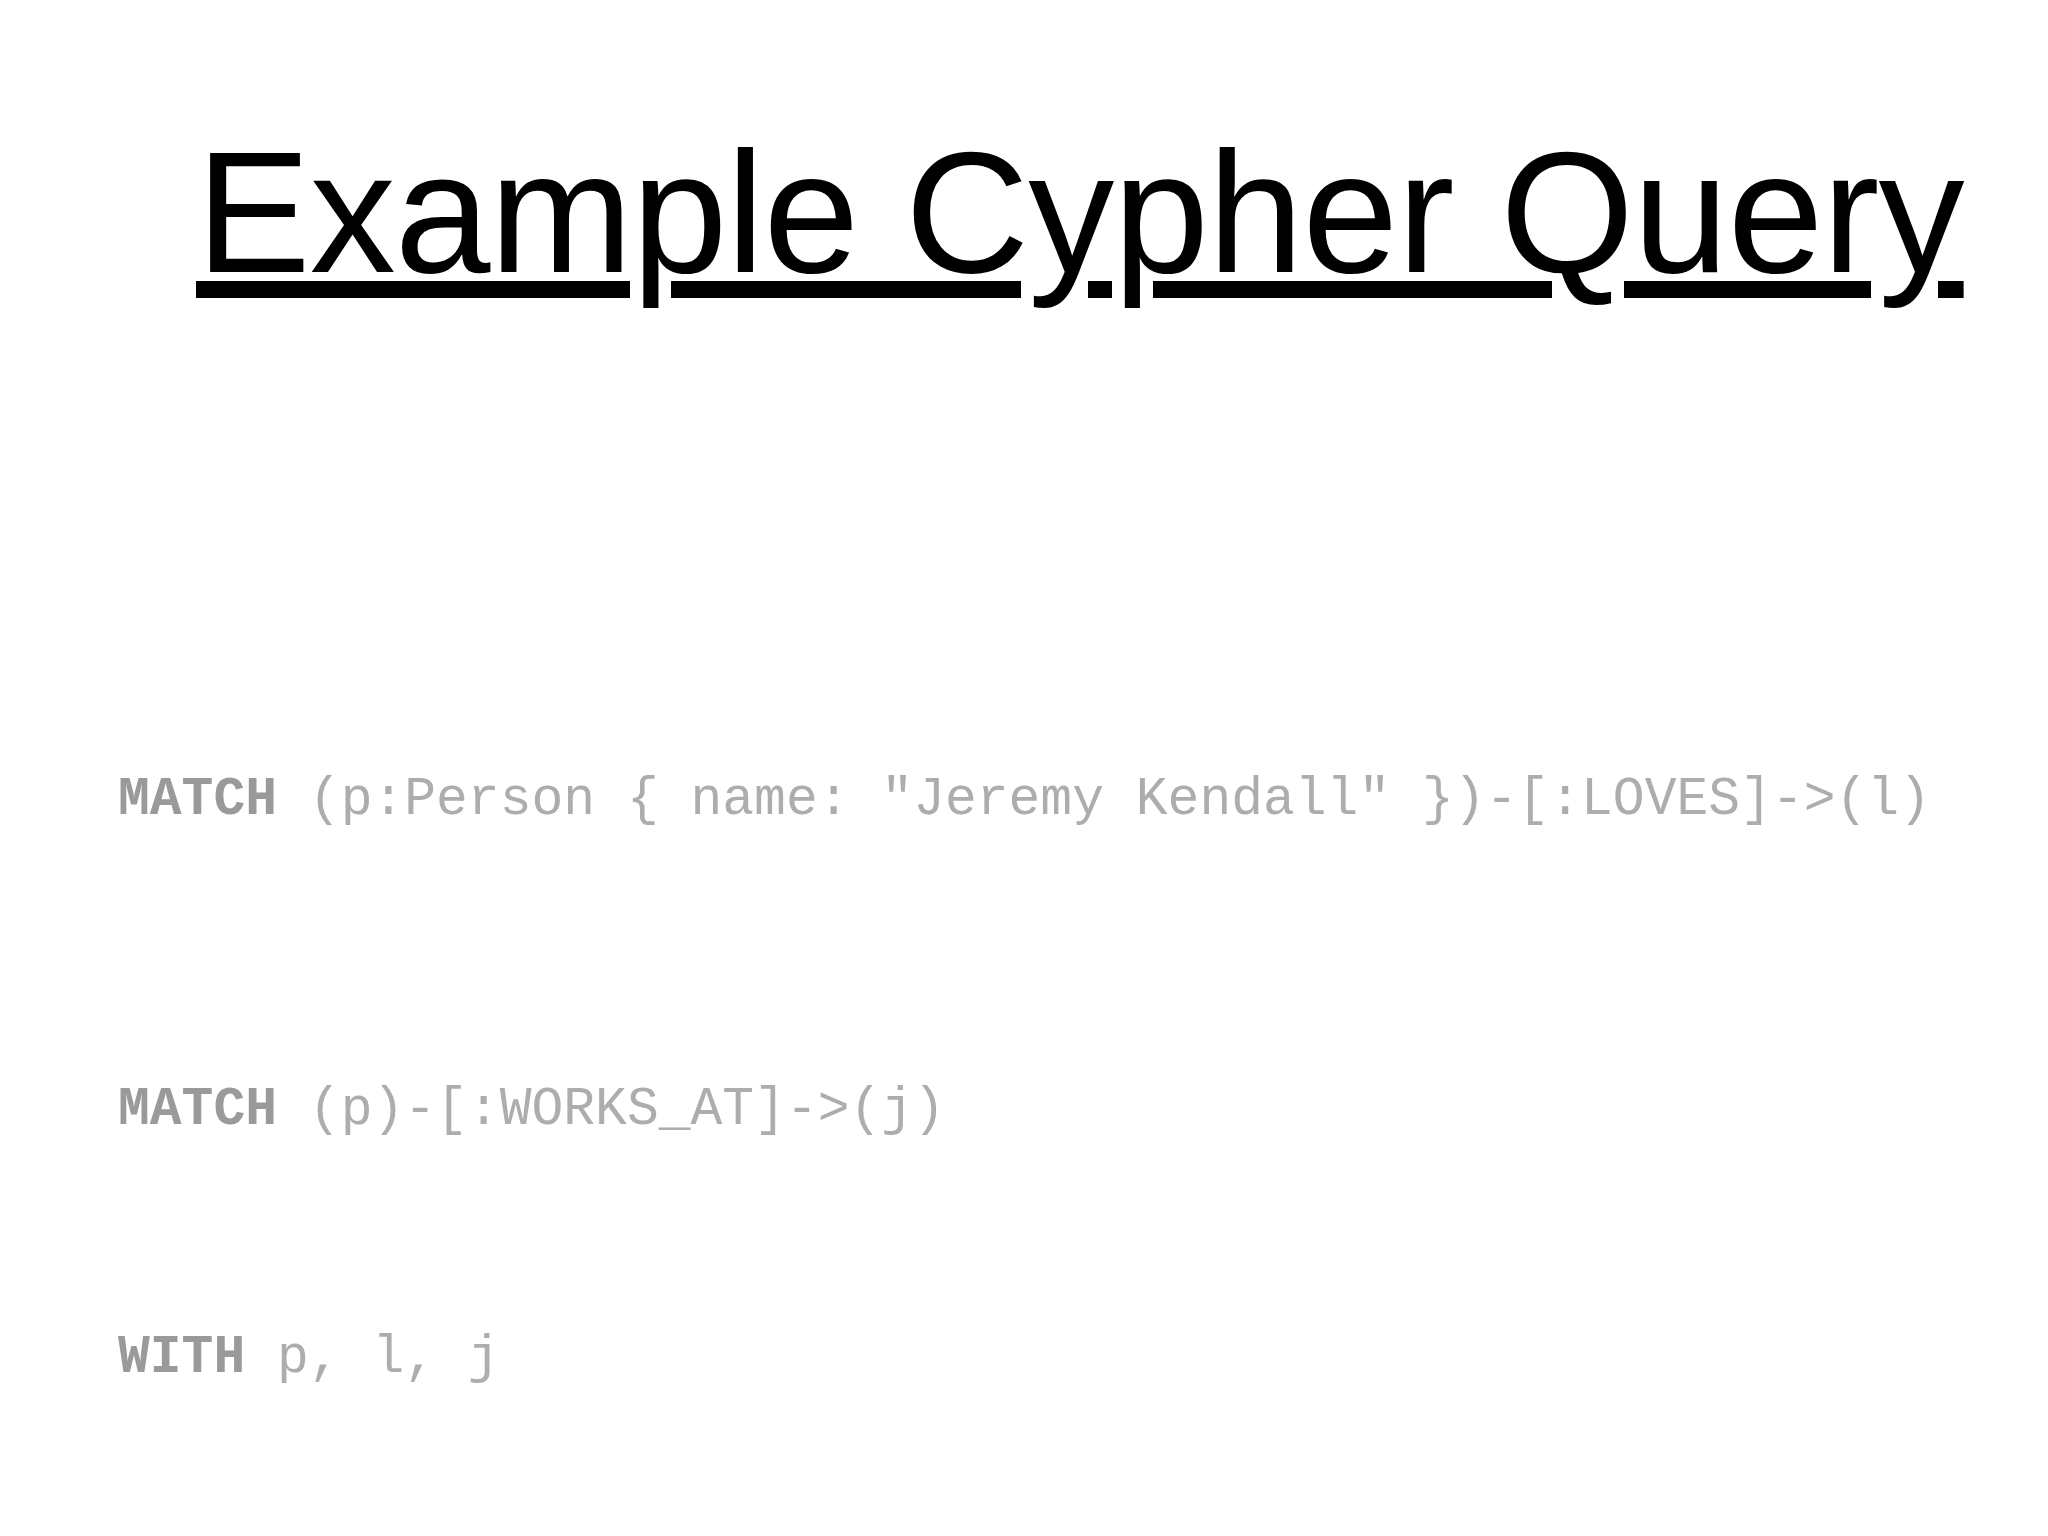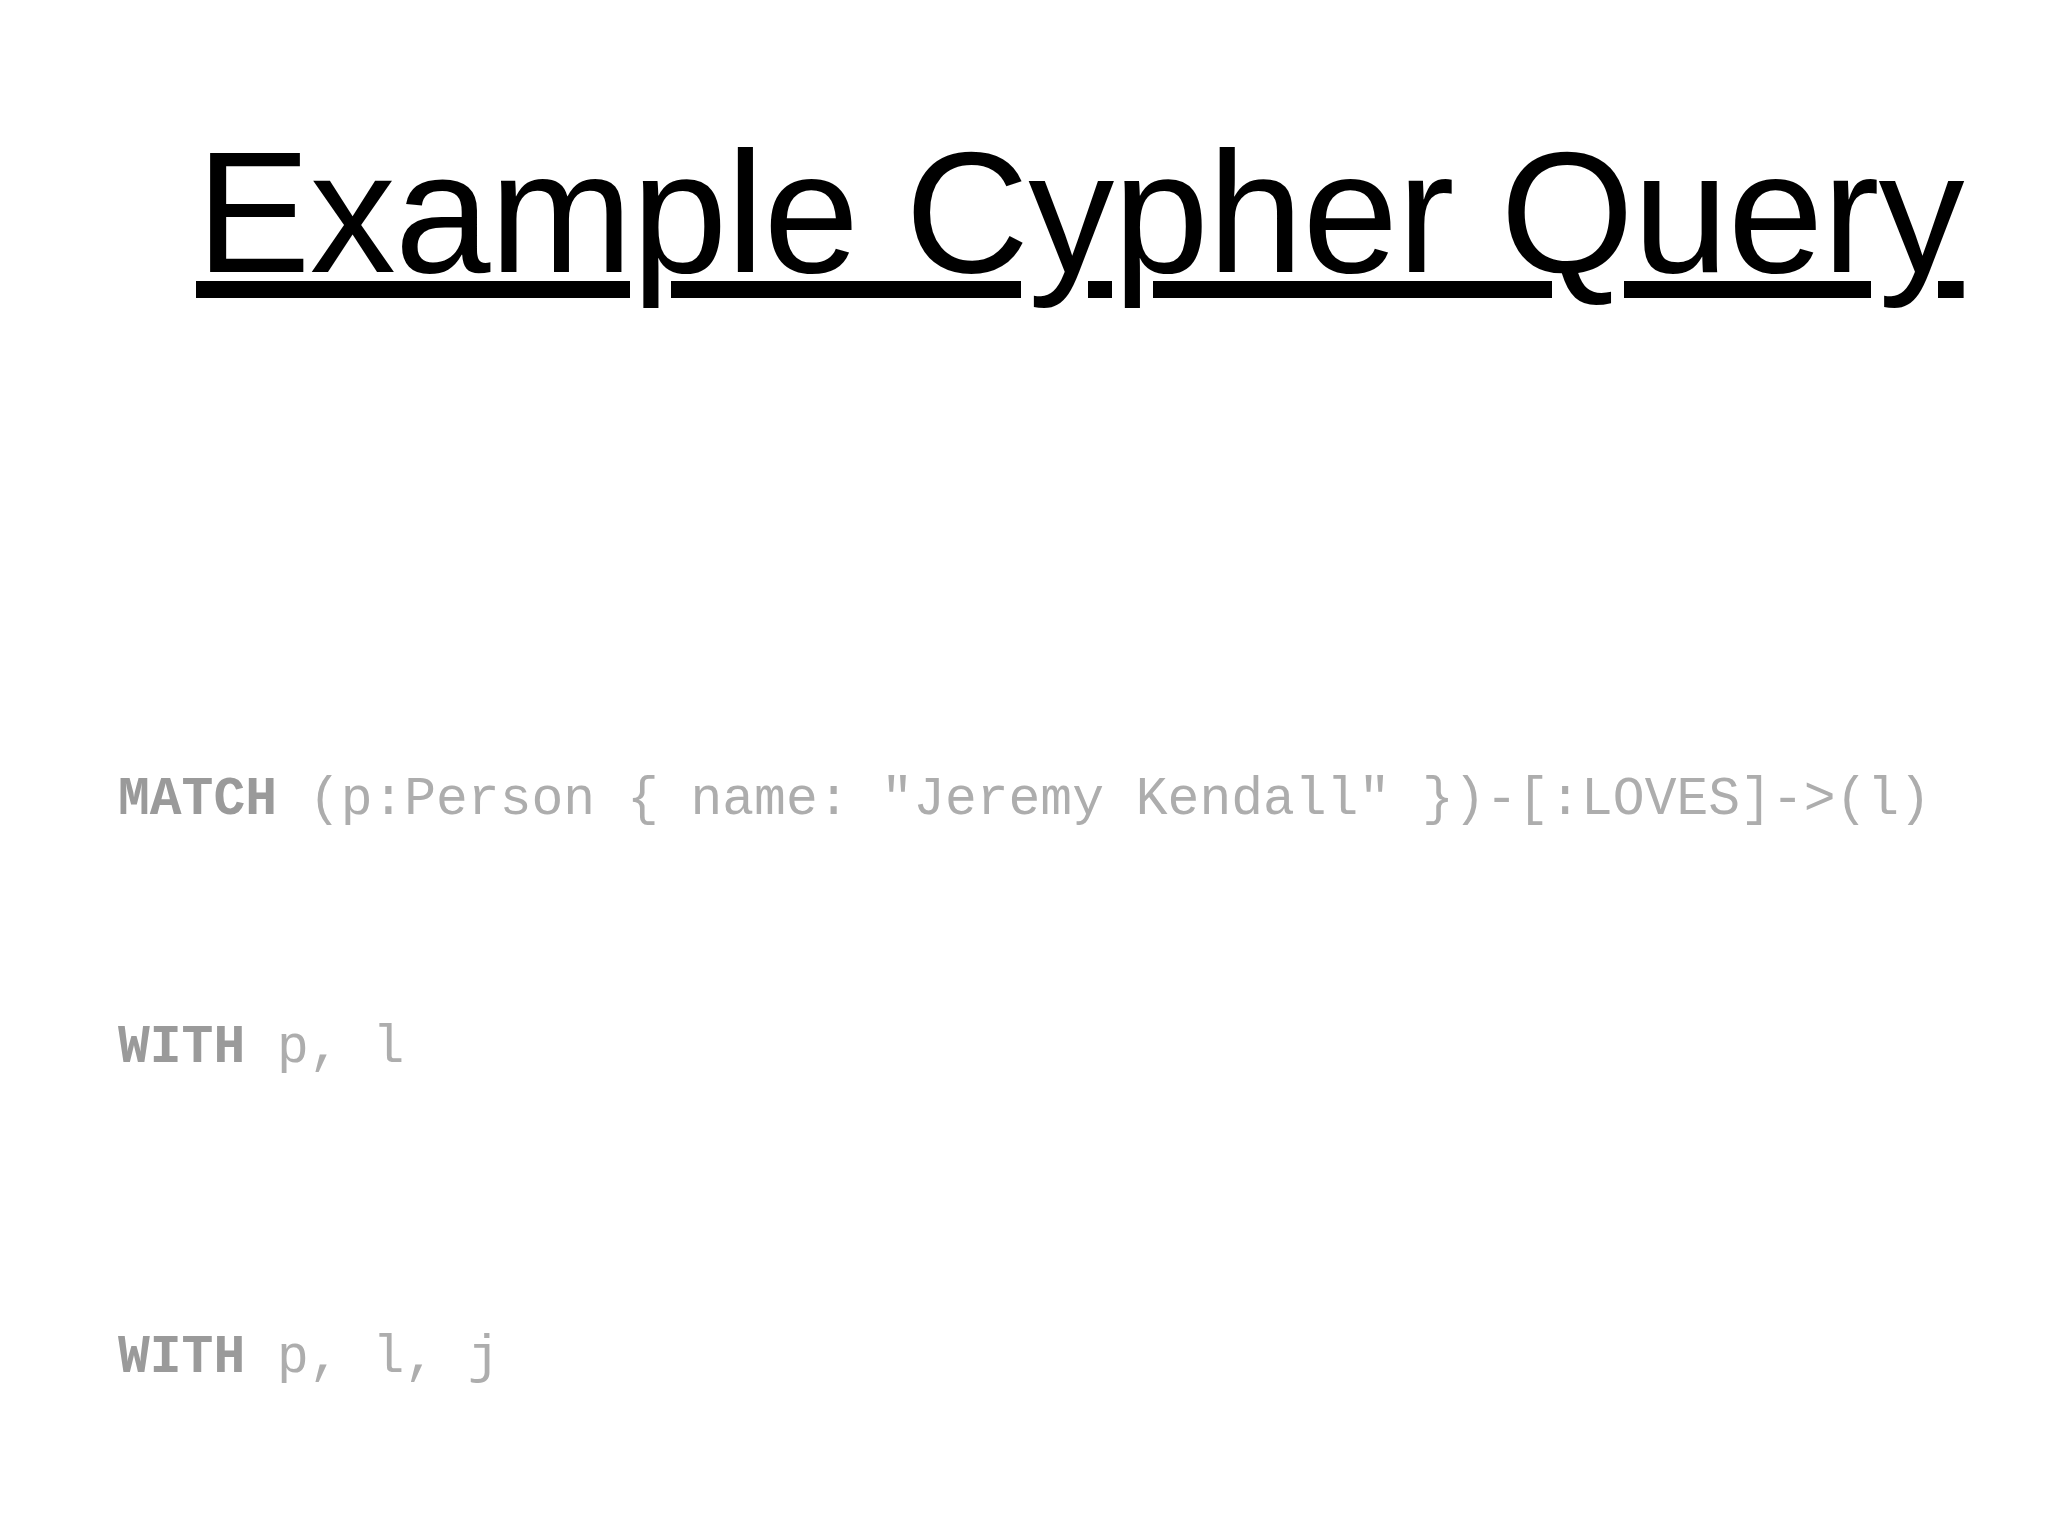--- a/index.html
+++ b/index.html
@@ -69,22 +69,22 @@
 <body>
 
 <div id="slide">
 
   <div id="slide-title">Example Cypher Query</div>
 
   <div id="code-block">
 
     <div class="code-line"><span class="tok-keyword">MATCH</span><span class="tok-body"> (p:Person { name: "Jeremy Kendall" })-[:LOVES]-&gt;(l)</span></div>
 
-    <div class="code-line"><span class="tok-keyword">WITH</span><span class="tok-body"> p, l</span></div>
 
+    <div class="code-line"><span class="tok-keyword">MATCH</span><span class="tok-body"> (p)-[:WORKS_AT]-&gt;(j)</span></div>
 
     <div class="code-line"><span class="tok-keyword">WITH</span><span class="tok-body"> p, l, j</span></div>
 
     
 
     
 
   </div>
 
 </div>

